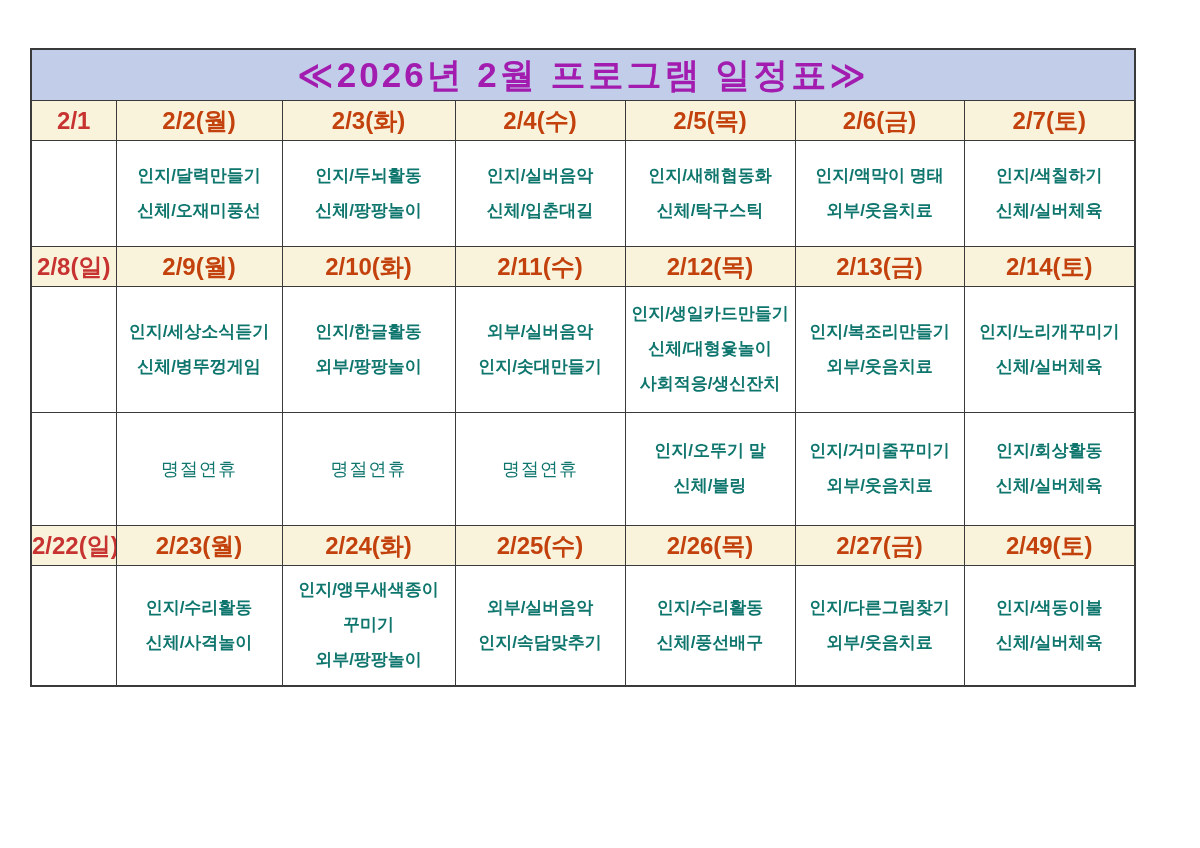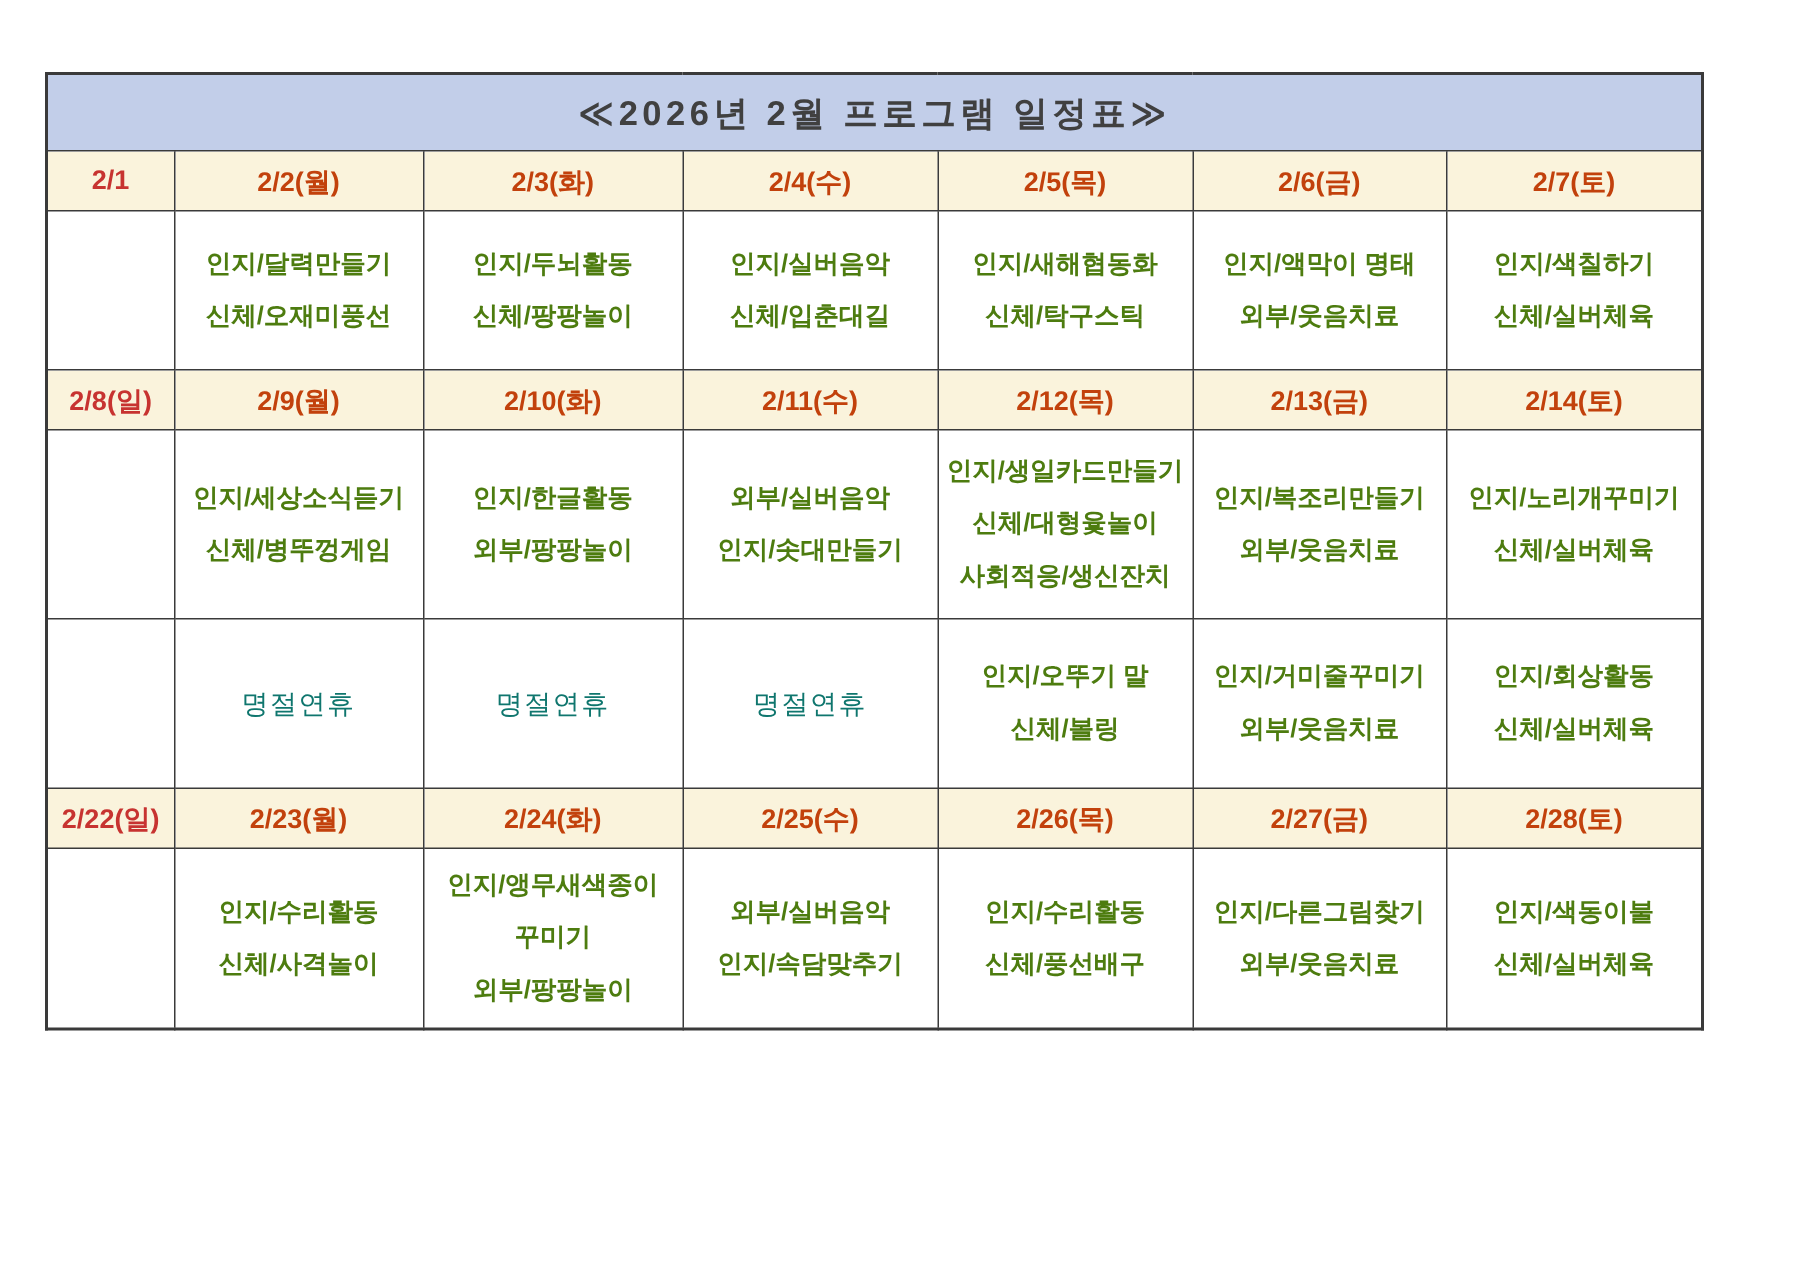--- a/index.html
+++ b/index.html
@@ -14,46 +14,46 @@
   td{
     border:1px solid #3a3a3a;
     text-align:center;
     vertical-align:middle;
     padding:0;
     overflow:hidden;
   }
   .title-cell{
     background:#c2cee9;
     height:50px;
-    font-size:23px;
+    font-size:35px;
     font-weight:bold;
     letter-spacing:3px;
-    color:#404040;
+    color:#a21caf;
   }
   .r-date td{
     background:#faf3dc;
     height:39px;
-    font-size:18px;
+    font-size:24px;
     font-weight:bold;
   }
   .act-cell{
     background:#ffffff;
     font-size:17px;
     font-weight:600;
     line-height:2.05;
     white-space:pre-line;
   }
   .r-act0 td{height:105px;}
   .r-act1 td{height:125px;margin-left:20px;}
   .r-act2 td{height:112px;}
   .r-act3 td{height:119px;}
   .d-black{color:#c2410c;}
   .d-red{color:#c73330;}
   .d-blue{color:#c2410c;}
-  .a-black{color:#4d7c0f;}
+  .a-black{color:#0f766e;}
   .a-red{color:#0f766e;font-weight:normal;font-size:18px;letter-spacing:1px;}
 </style>
 </head>
 <body>
 
 <table>
   <colgroup>
     <col style="width:85px">
       <col style="width:166px">
       <col style="width:173px">
@@ -134,21 +134,21 @@
 신체/실버체육</span></td>
   </tr>
 
   <tr class="r-date">
     <td><span class="d-red">2/22(일)</span></td>
     <td><span class="d-black">2/23(월)</span></td>
     <td><span class="d-black">2/24(화)</span></td>
     <td><span class="d-black">2/25(수)</span></td>
     <td><span class="d-black">2/26(목)</span></td>
     <td><span class="d-black">2/27(금)</span></td>
-    <td><span class="d-blue">2/28(토)</span></td>
+    <td><span class="d-blue">2/49(토)</span></td>
   </tr>
   <tr class="r-act3">
     <td class="act-cell"><span class="a-black"></span></td>
     <td class="act-cell"><span class="a-black">인지/수리활동
 신체/사격놀이</span></td>
     <td class="act-cell"><span class="a-black">인지/앵무새색종이
 꾸미기
 외부/팡팡놀이</span></td>
     <td class="act-cell"><span class="a-black">외부/실버음악
 인지/속담맞추기</span></td>

